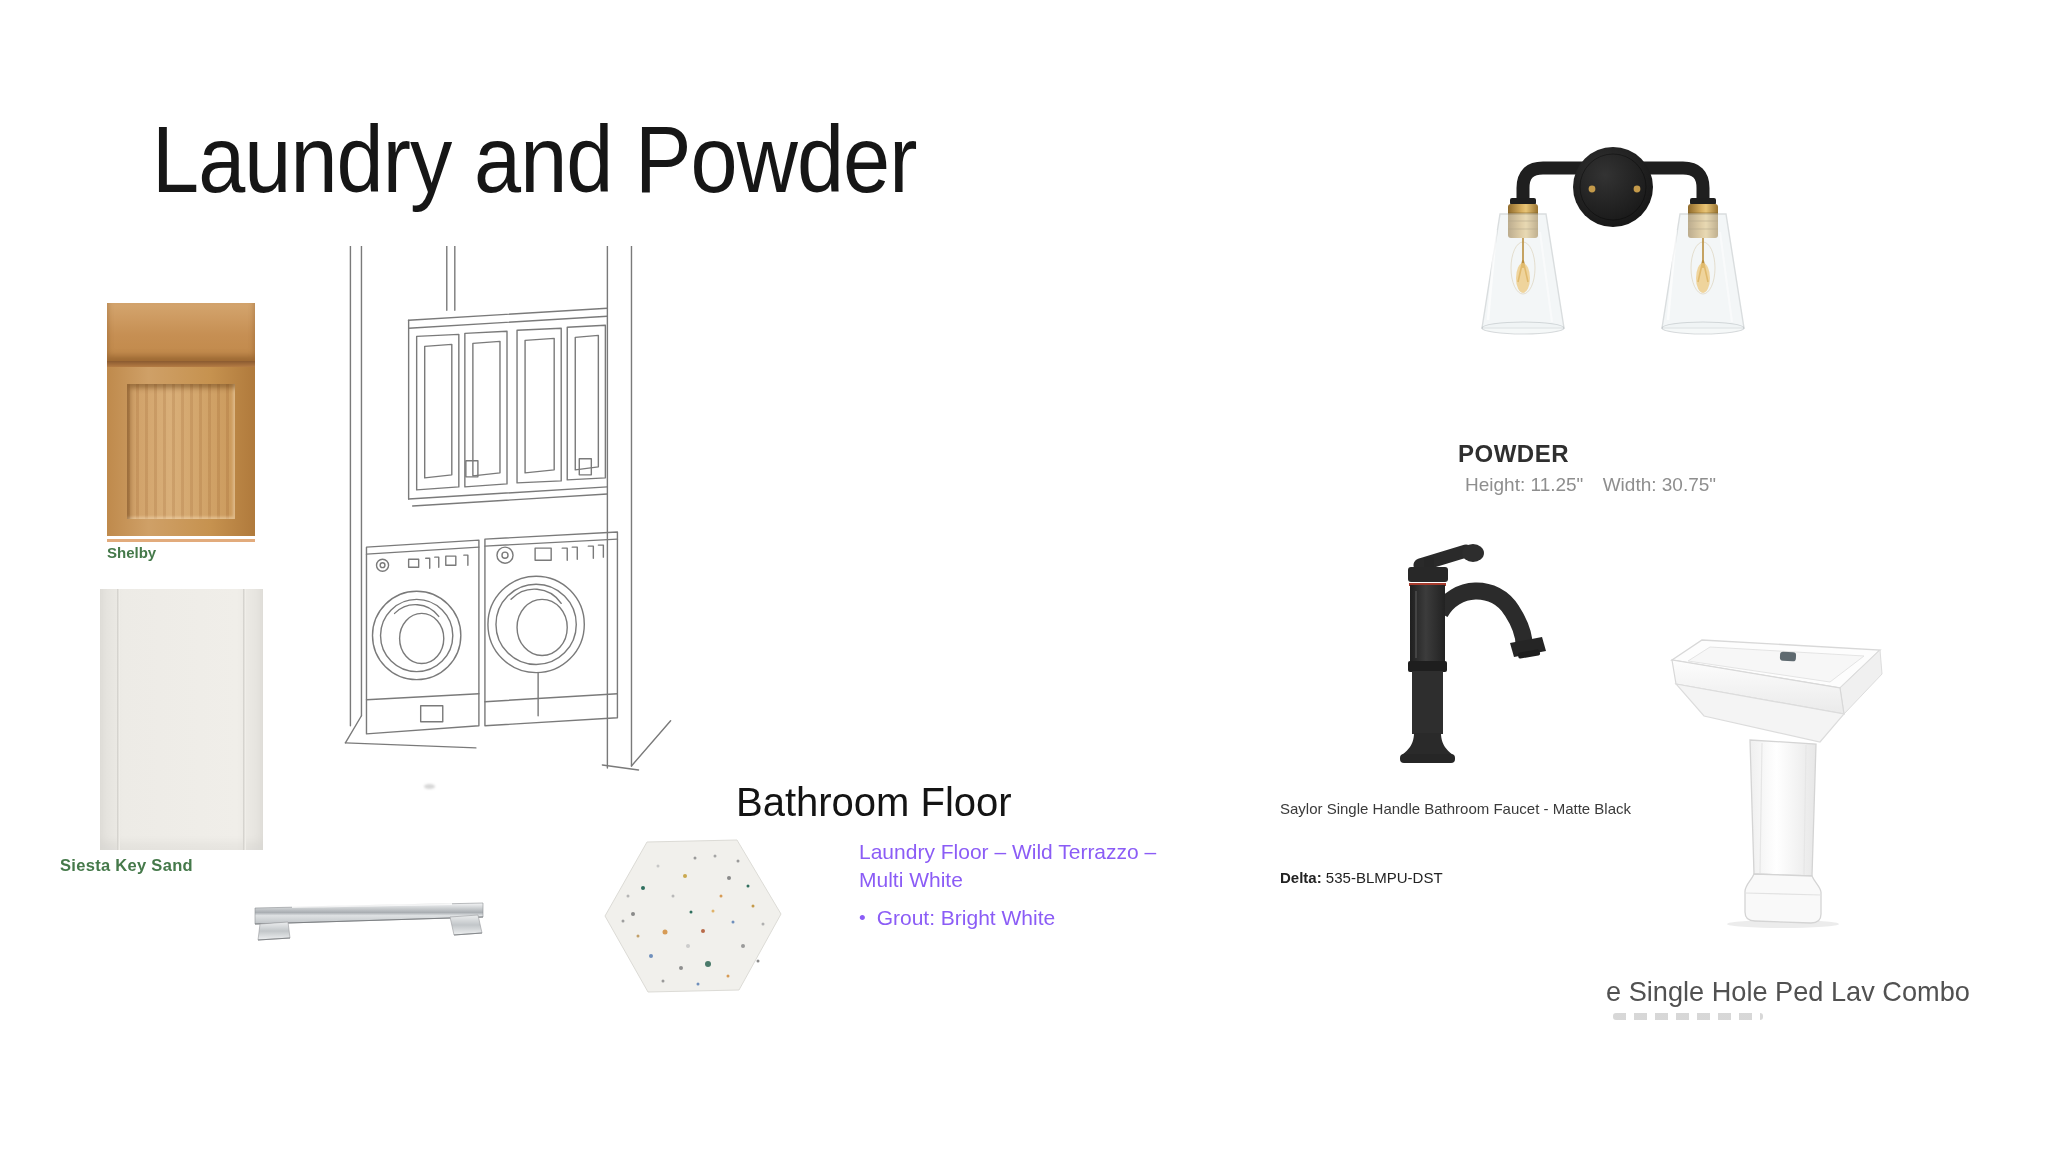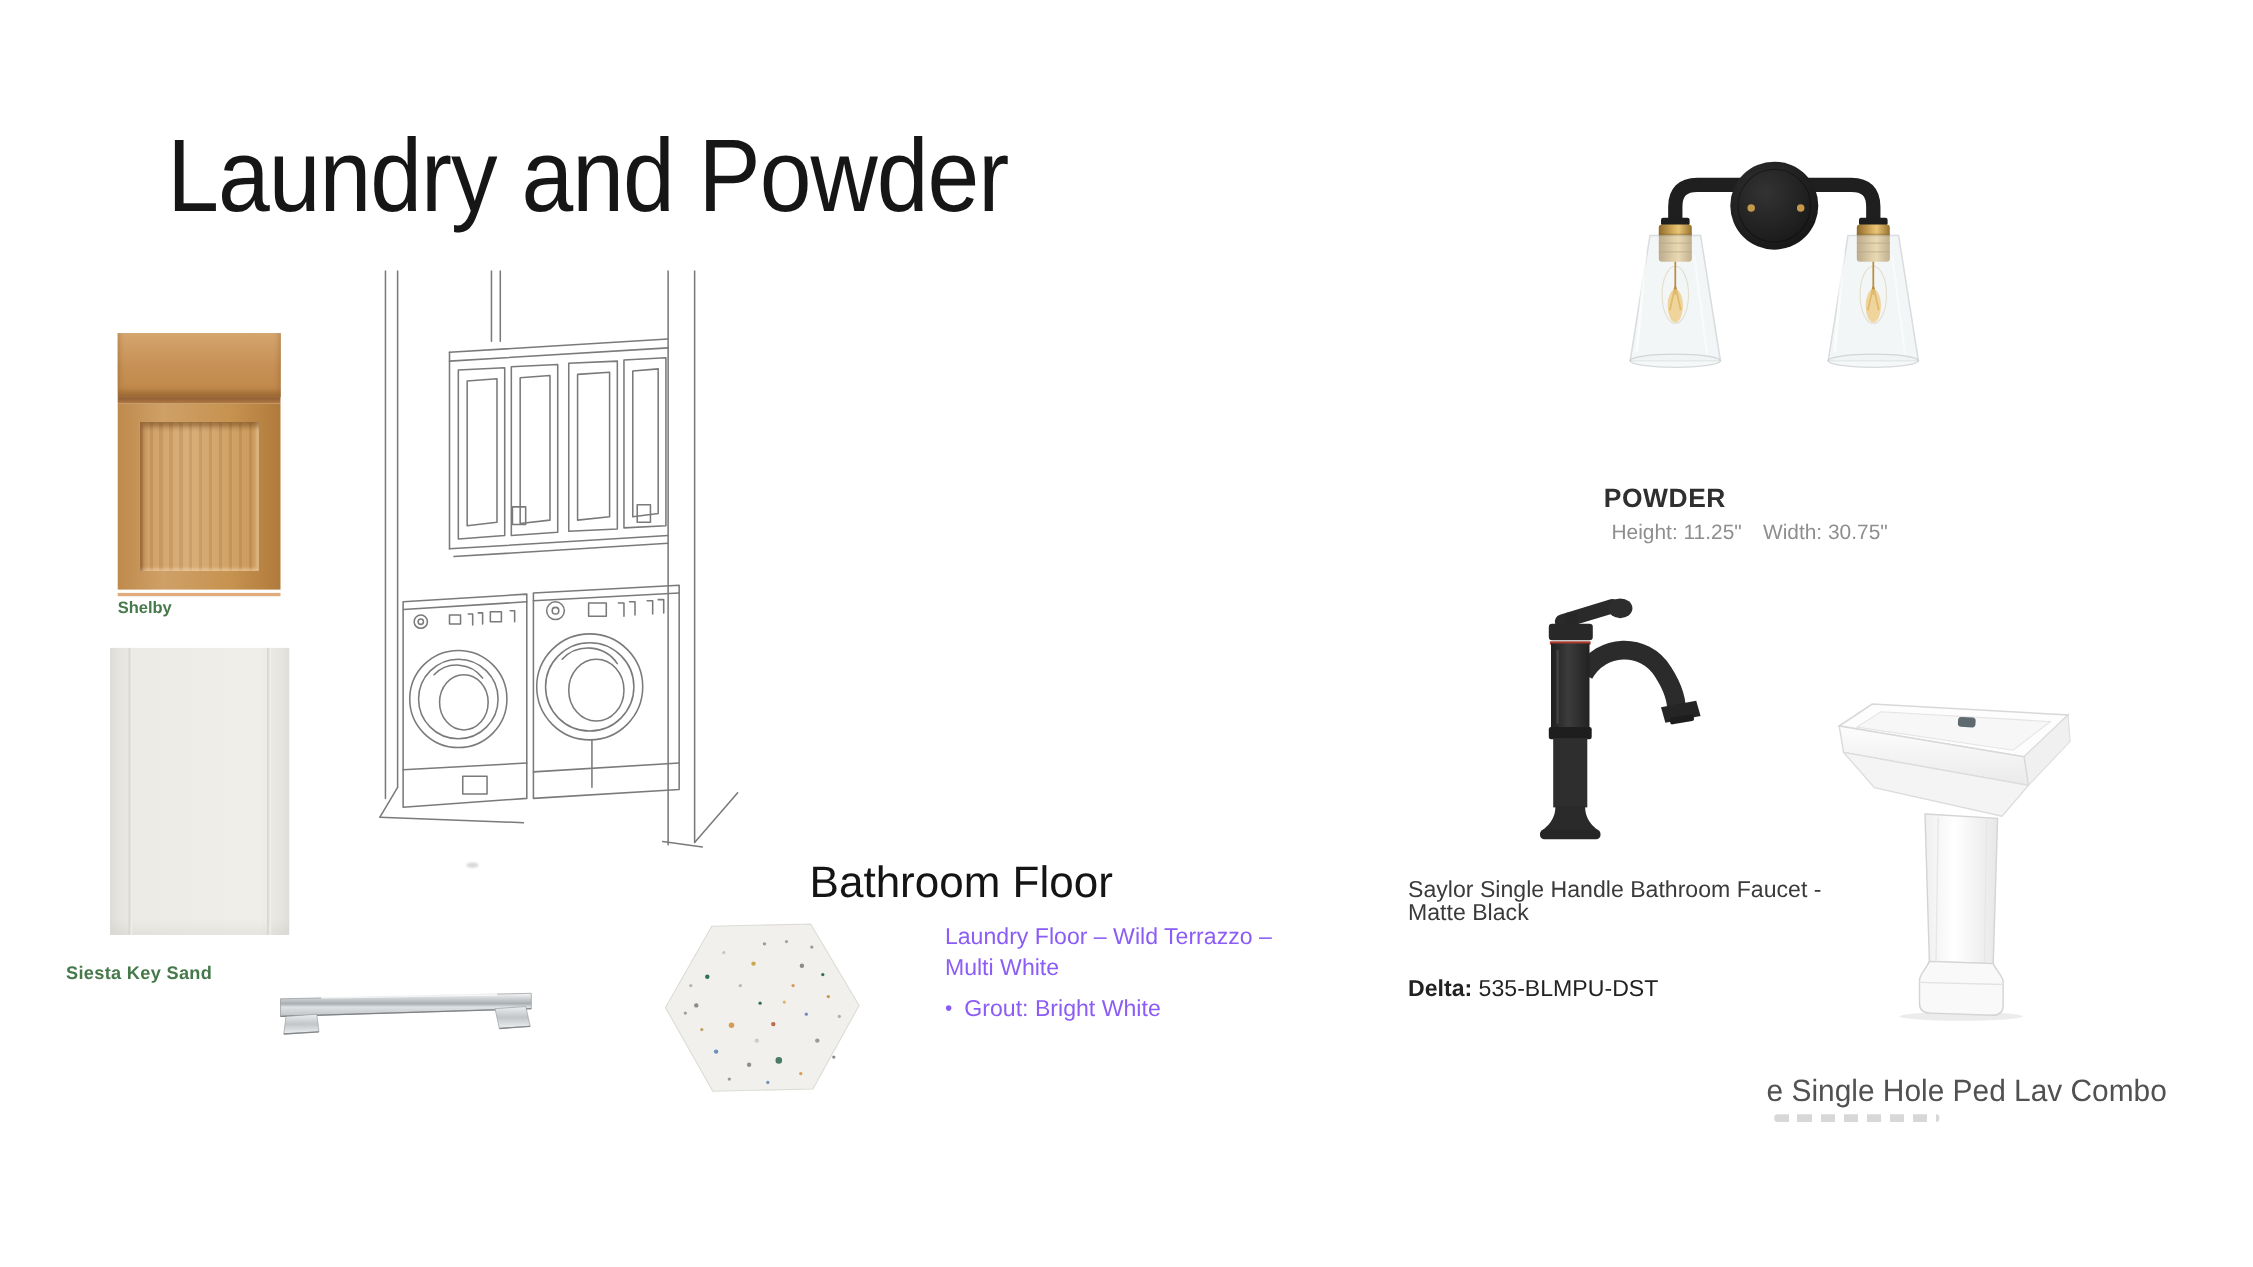--- a/index.html
+++ b/index.html
@@ -31,34 +31,34 @@
   .siesta{left:100px;top:589px;width:163px;height:261px;
     background:linear-gradient(90deg,#e2e0db,#edebe6 14%,#f0eee9 84%,#e3e1dc);
     box-shadow:inset 0 -8px 10px rgba(0,0,0,.04);}
   .siesta .groove{position:absolute;top:0;bottom:0;width:3px;
     background:linear-gradient(90deg,#cfcdc8,#f6f4ef);}
   .siesta .groove.g-left{left:17px;}
   .siesta .groove.g-right{right:17px;}
 
   .sample-label{color:#45794A;font-weight:bold;text-align:left;}
   .shelby-label{left:107px;top:544px;width:148px;font-size:15px;}
-  .siesta-label{left:60px;top:856px;width:243px;font-size:16.5px;letter-spacing:.3px;margin-top:20px;}
+  .siesta-label{left:60px;top:856px;width:243px;font-size:16.5px;letter-spacing:.3px;}
 
   
   .lf-heading{left:736px;top:780px;font-size:40px;font-weight:500;color:#141414;}
   .lf-desc{left:859px;top:838px;width:330px;font-size:21px;line-height:28px;color:#8b5cf6;}
   .lf-bullet-row{margin-top:10px;display:flex;gap:11px;}
   .lf-bullet{font-size:19px;}
 
   .powder{left:1458px;top:440px;width:315px;text-align:left;}
   .powder-heading{font-size:24px;font-weight:600;color:#2f2f2f;letter-spacing:.5px;}
   .powder-dims{margin-top:6px;font-size:19px;color:#8e8e8e;}
   .powder-dims .dim{margin:0 7px;}
 
-  .faucet-caption{left:1280px;top:798px;width:430px;font-size:21px;color:#3a3a3a;line-height:21px;}
+  .faucet-caption{left:1280px;top:798px;width:430px;font-size:15px;color:#3a3a3a;line-height:21px;}
   .faucet-caption .model-line{color:#222;margin-top:48px;}
 
   .sink-caption{left:1606px;top:976px;font-size:28px;font-weight:500;color:#515151;
     white-space:nowrap;transform:scaleX(.97);transform-origin:left top;}
   .sink-caption-clipped{left:1613px;top:1013px;width:150px;height:7px;opacity:.5;
     background:repeating-linear-gradient(90deg,#b0b0b0 0 13px,transparent 13px 21px);
     border-radius:3px;}
 
   .sketch-smudge{left:424px;top:784px;width:11px;height:5px;background:#d7d7d7;
     border-radius:50%;filter:blur(1px);}

